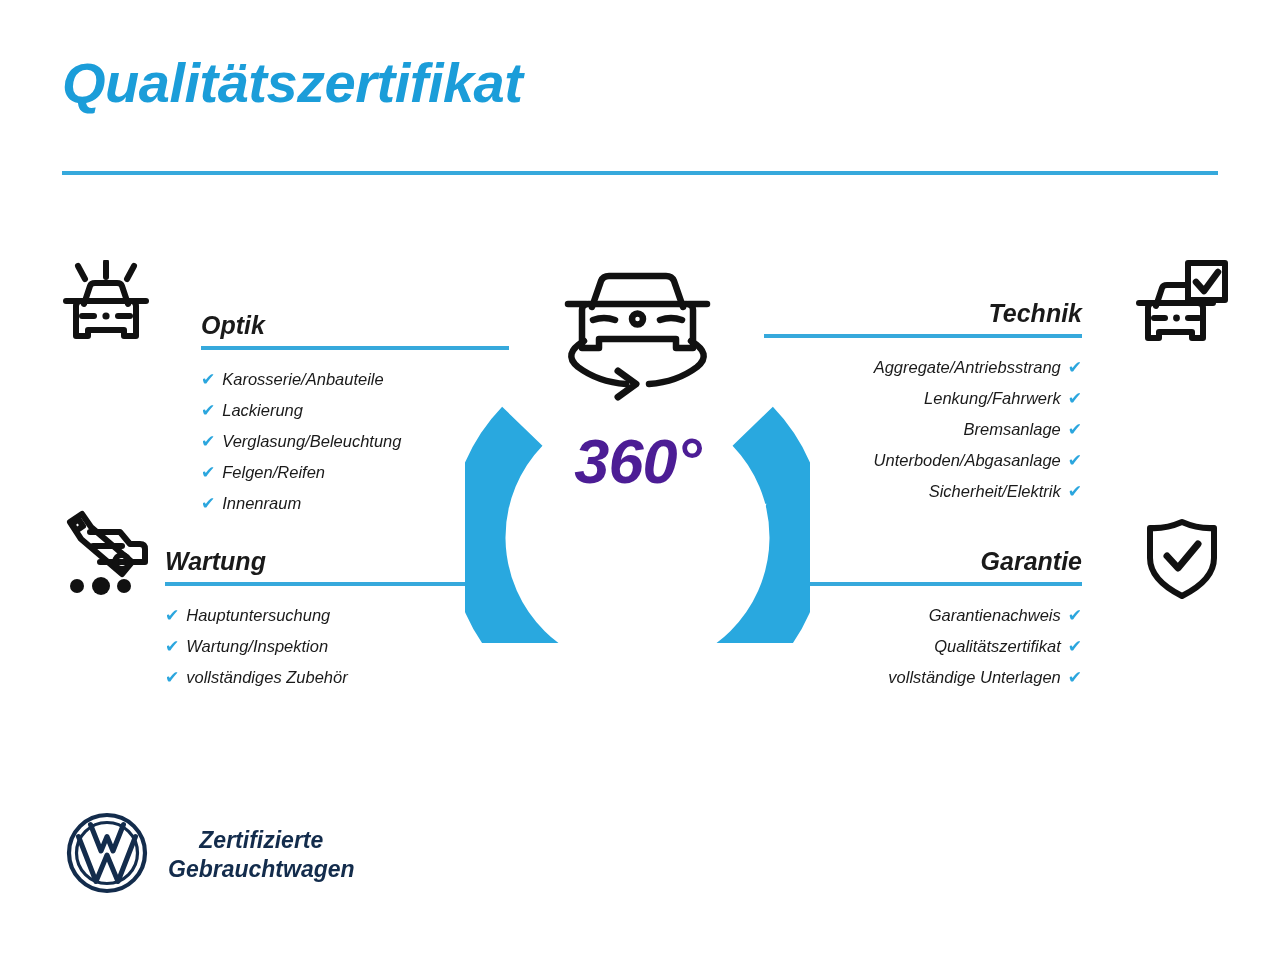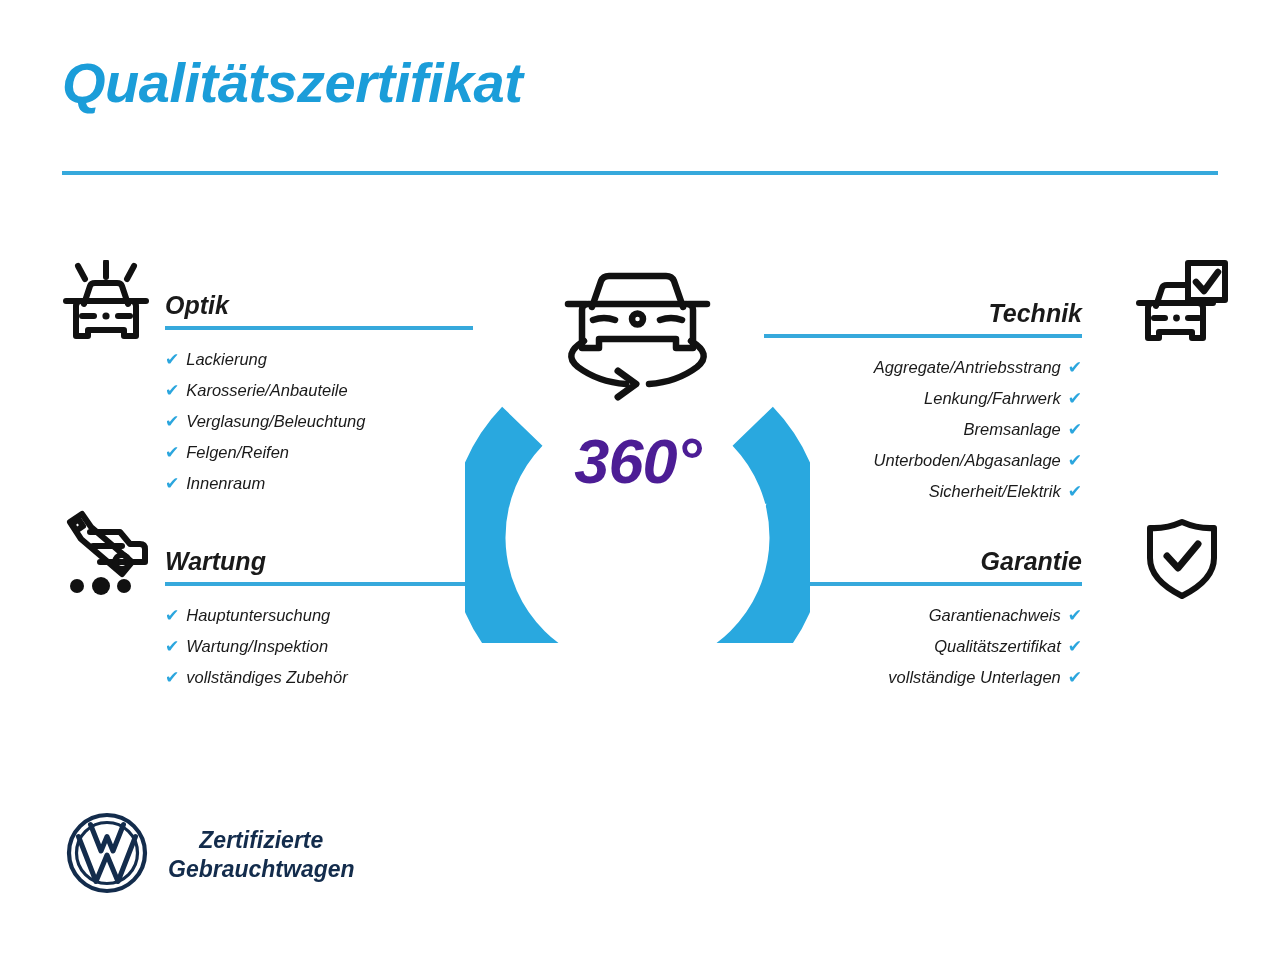--- a/index.html
+++ b/index.html
@@ -152,26 +152,26 @@
       <line x1="6" y1="41" x2="20" y2="41"></line>
       <line x1="72" y1="41" x2="86" y2="41"></line>
 
       <line x1="22" y1="56" x2="34" y2="56"></line>
       <line x1="58" y1="56" x2="70" y2="56"></line>
 
       <circle cx="46" cy="56" r="3.6" fill="#111" stroke="none"></circle>
     </svg>
   </div>
 
-  <div class="block block-left" style="top:292px;">
+  <div class="block block-left" style="top:312px;margin-left:36px;">
     <div class="block-head">Optik</div>
     <div class="block-rule"></div>
     <ul class="items">
+      <li class="item"><span class="check">✔</span><span>Karosserie/Anbauteile</span></li>
       <li class="item"><span class="check">✔</span><span>Lackierung</span></li>
-      <li class="item"><span class="check">✔</span><span>Karosserie/Anbauteile</span></li>
       <li class="item"><span class="check">✔</span><span>Verglasung/Beleuchtung</span></li>
       <li class="item"><span class="check">✔</span><span>Felgen/Reifen</span></li>
       <li class="item"><span class="check">✔</span><span>Innenraum</span></li>
     </ul>
   </div>
 
   <div class="sec-icon" style="left:60px; top:510px;">
     <svg width="92" height="88" viewBox="0 0 92 88" fill="none" stroke="#111" stroke-width="6" stroke-linecap="round" stroke-linejoin="round">
 
       <path d="M10 12 L22 4 L31 17 L72 52 L62 64 L21 29 Z"></path>

